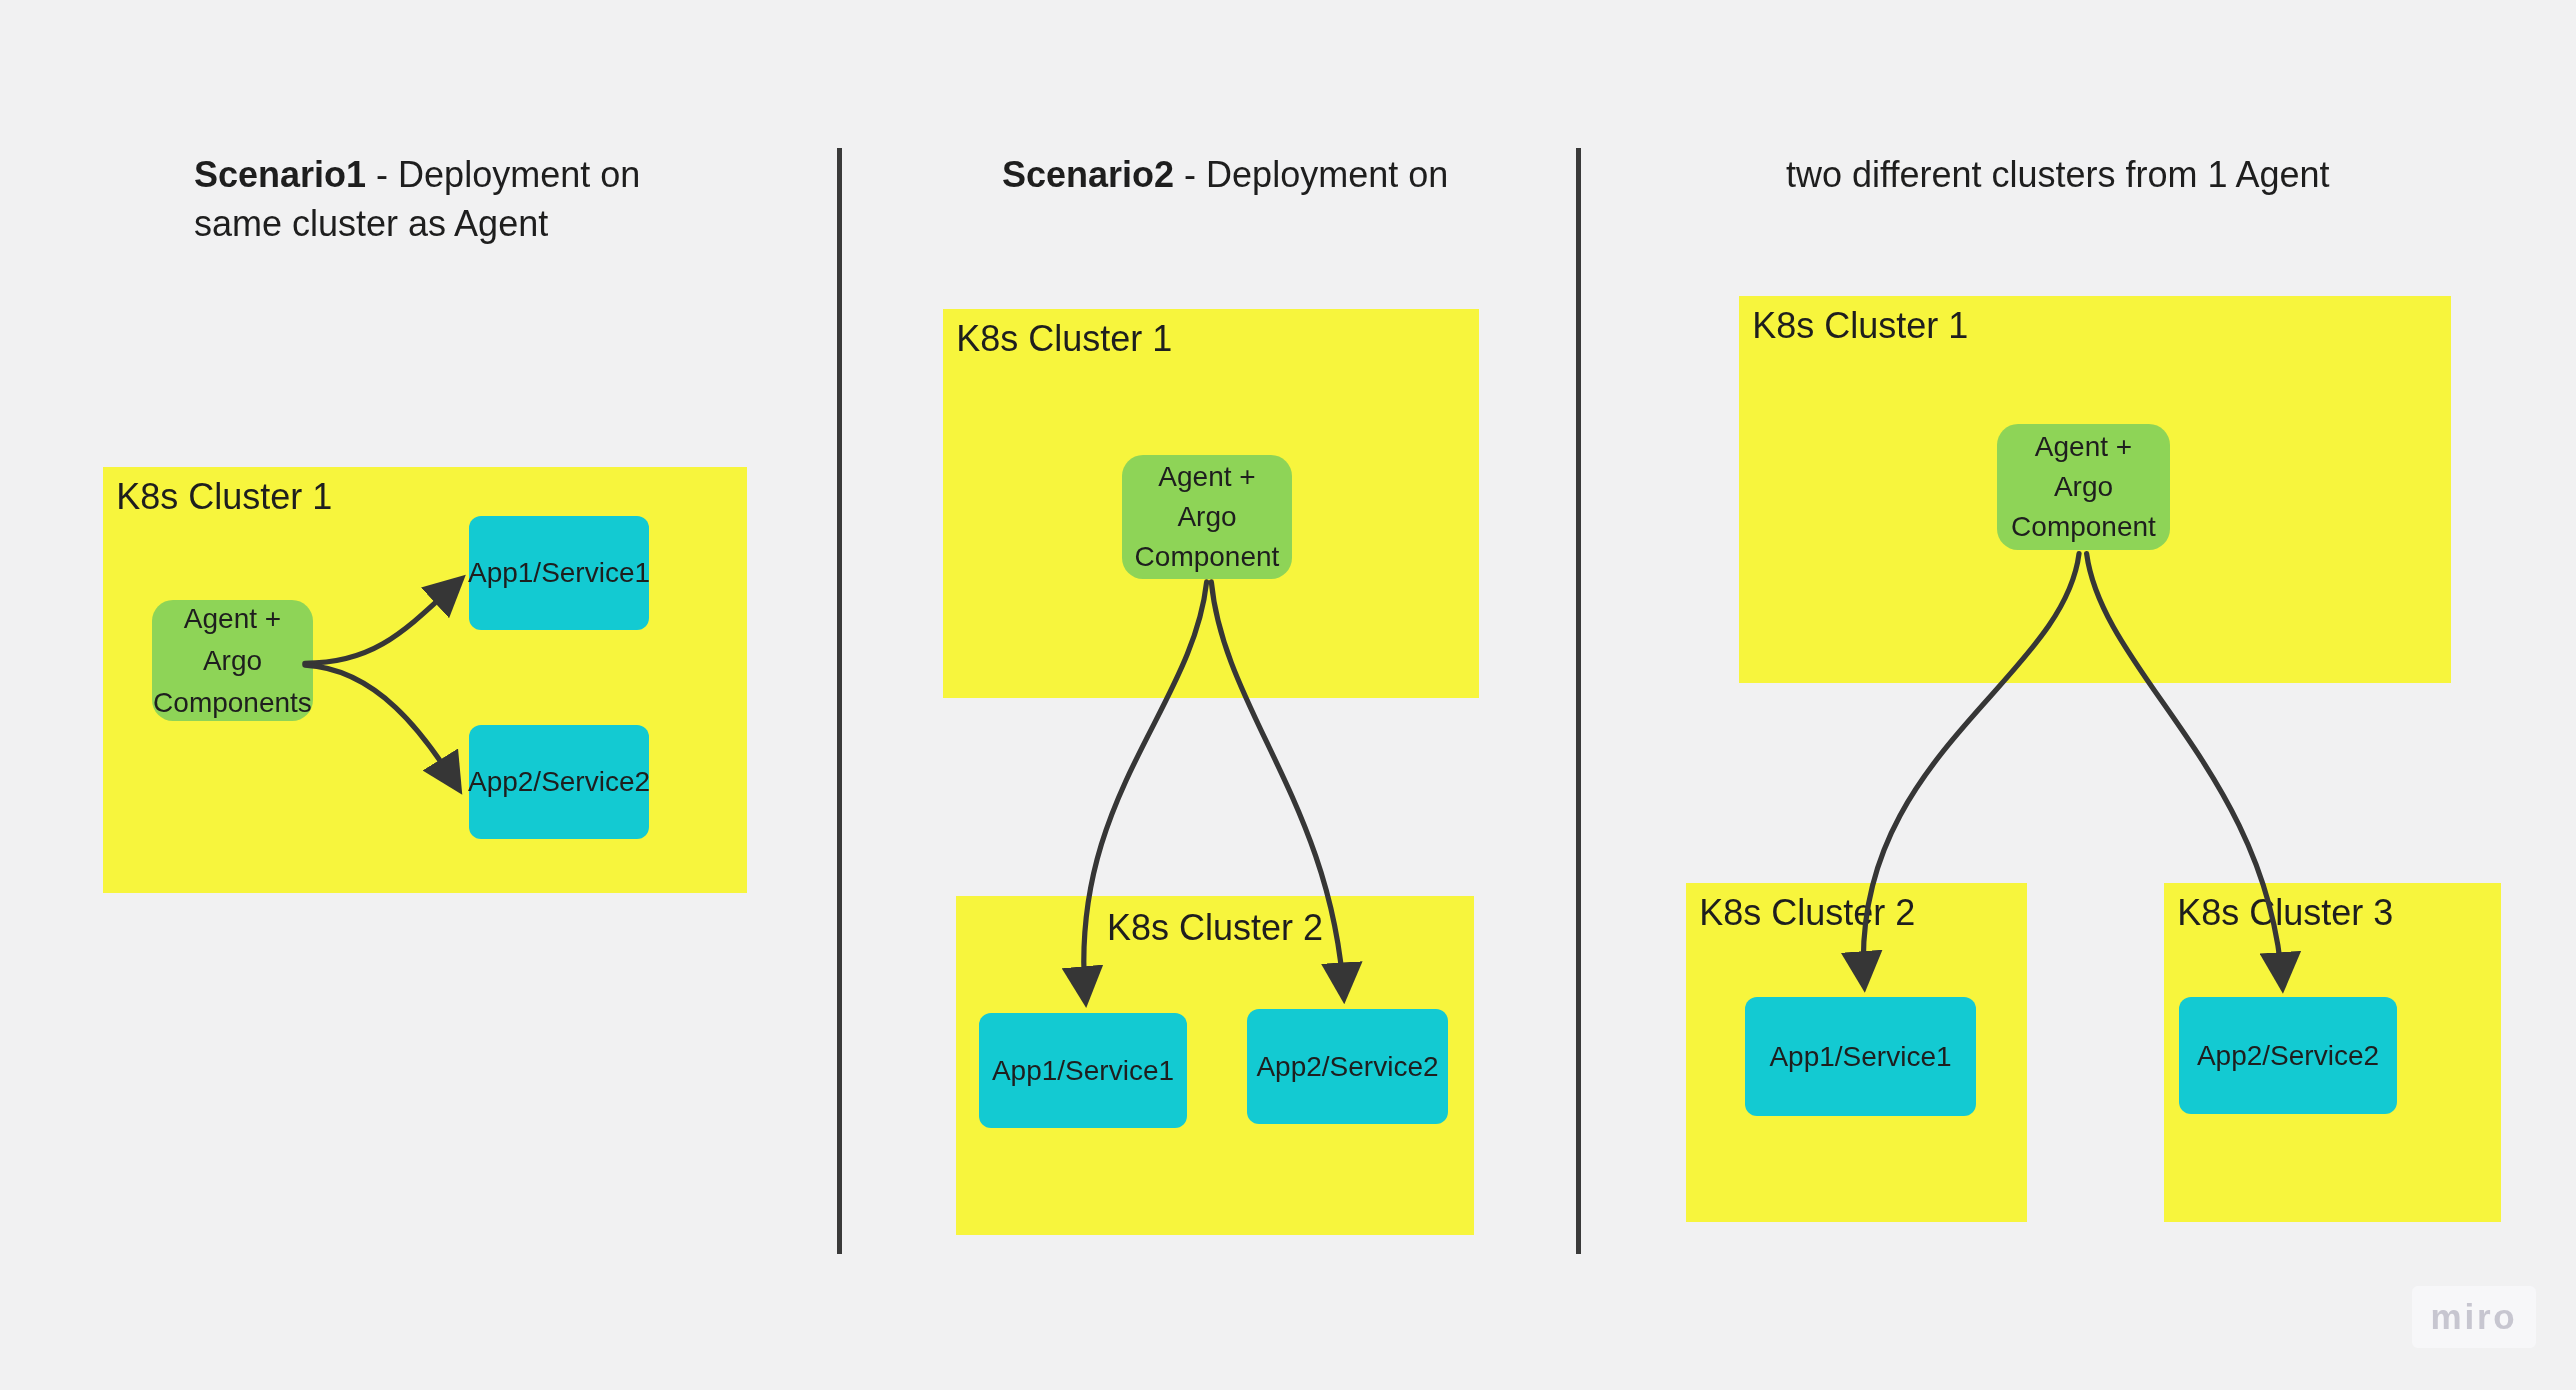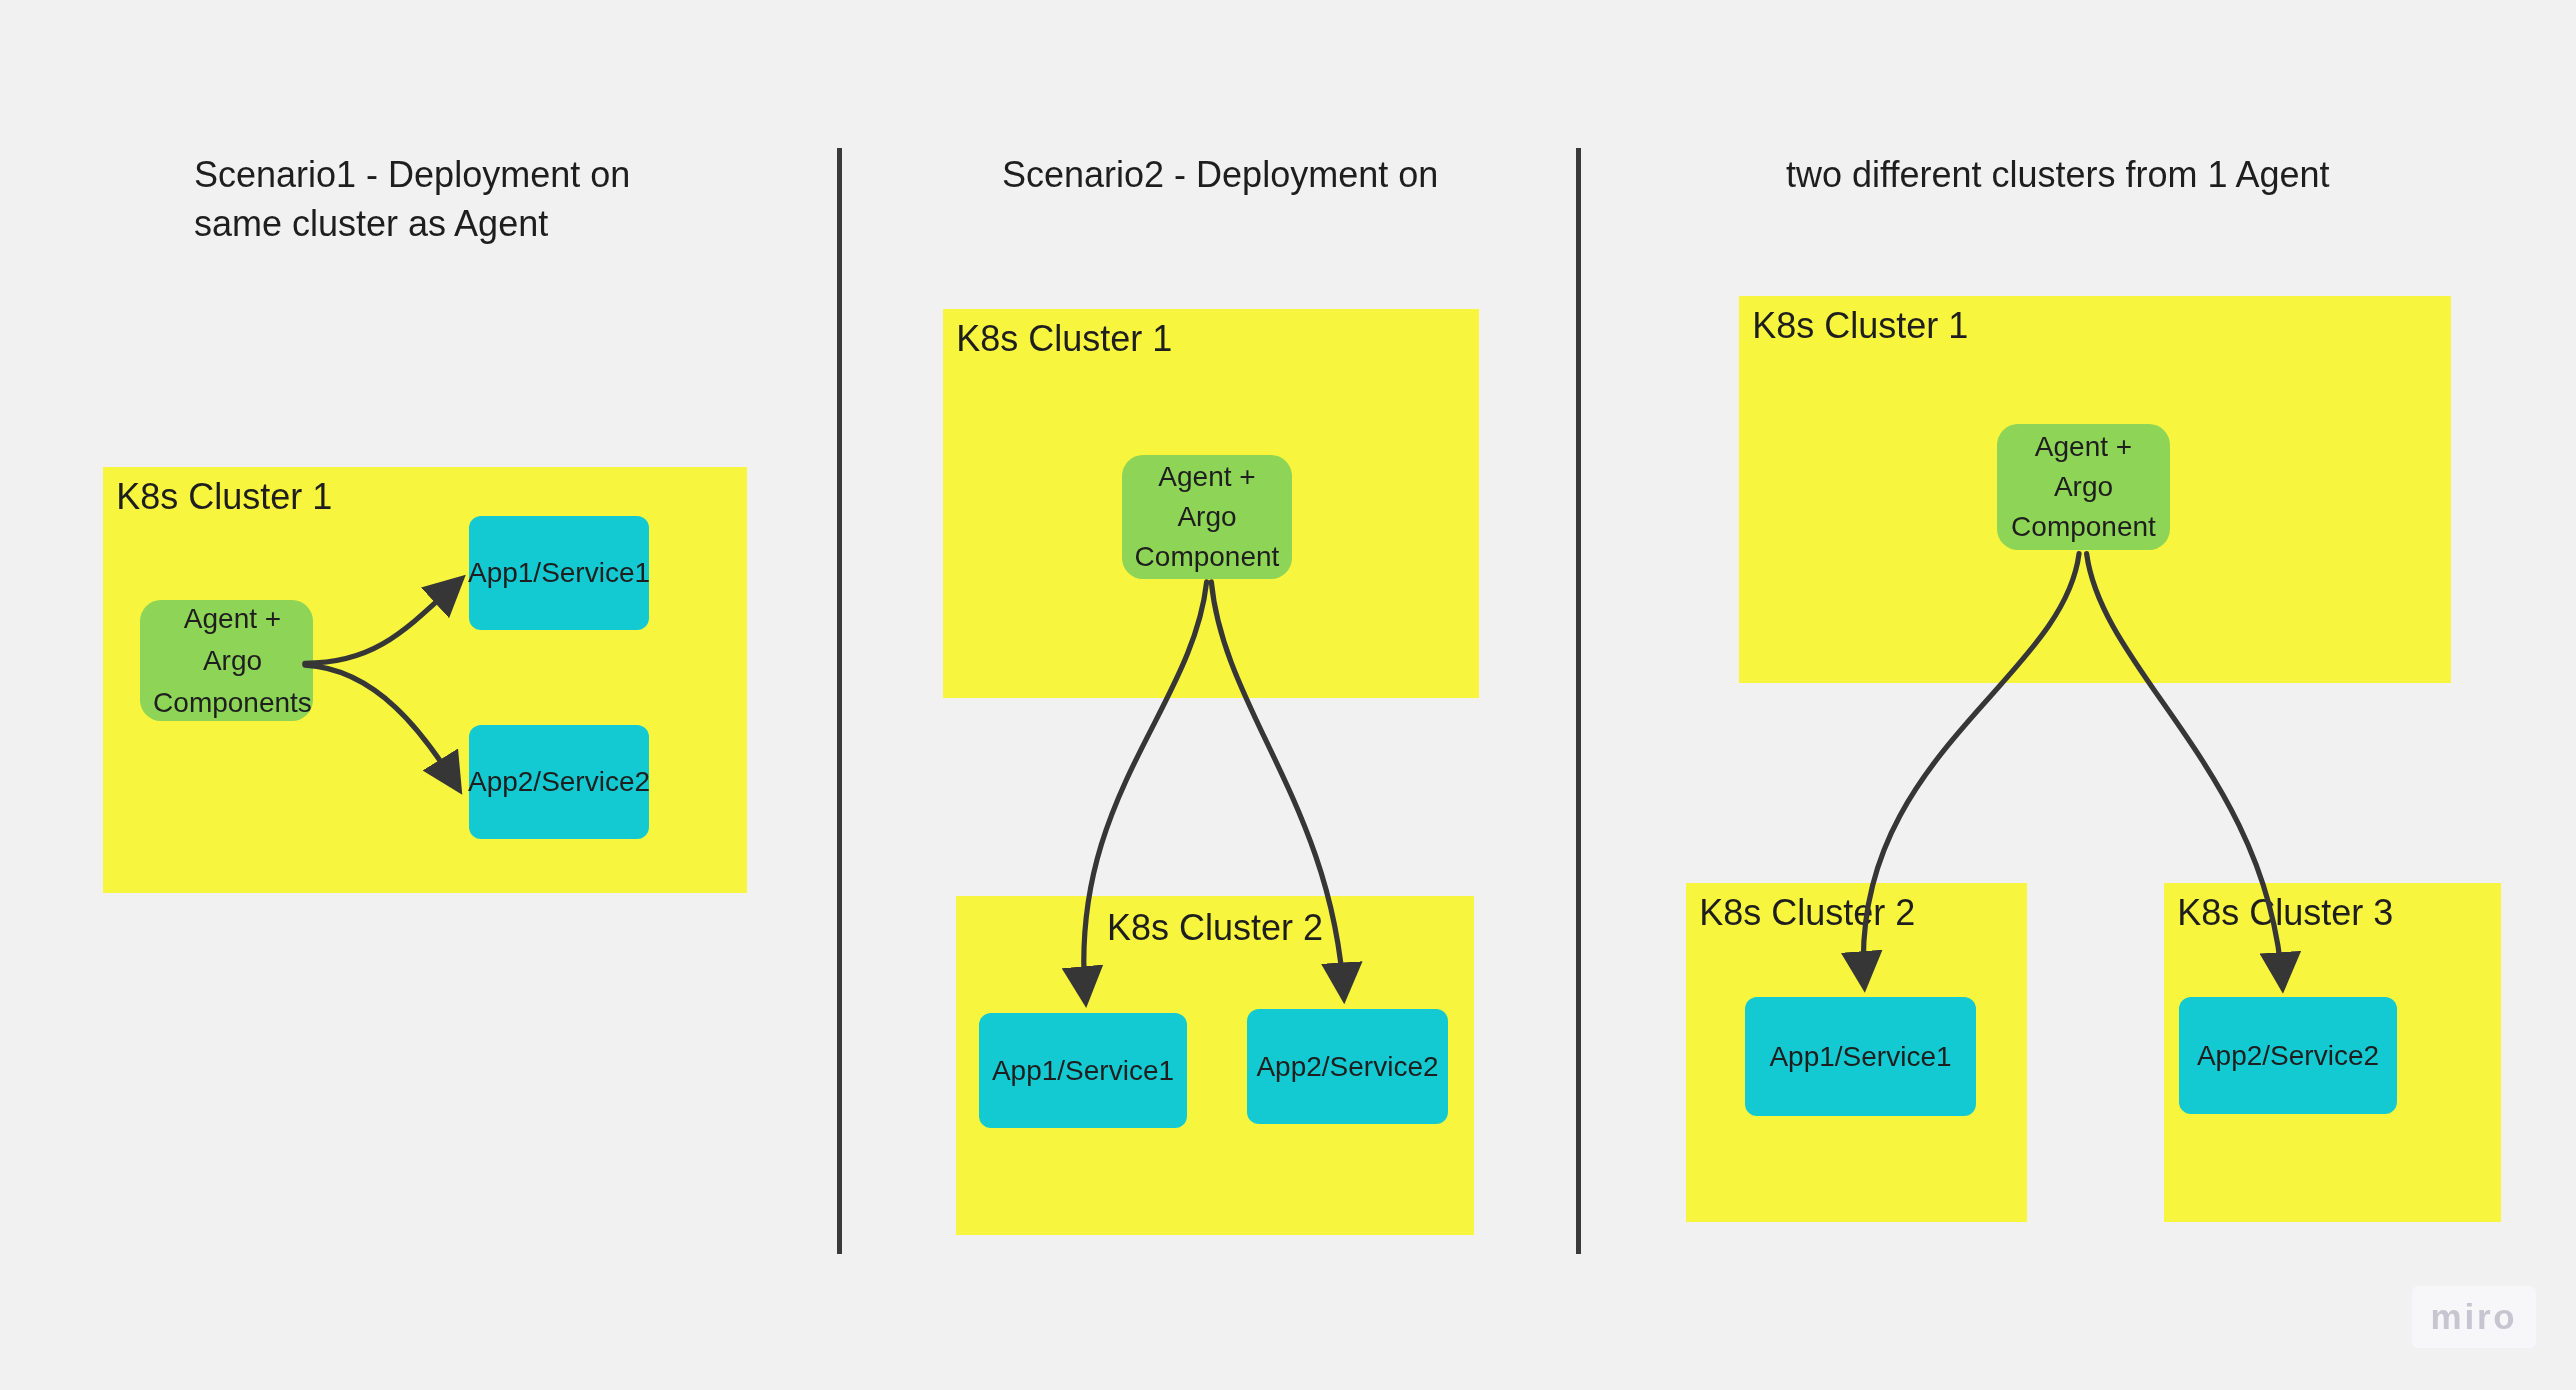--- a/index.html
+++ b/index.html
@@ -26,21 +26,21 @@
     position:absolute;
     top:148px;height:1106px;width:4.7px;
     background:var(--divider);
   }
   .title{
     position:absolute;
     color:var(--text);
     font-size:36px;line-height:49px;
     white-space:nowrap;
   }
-  .title b{font-weight:400;}
+  .title b{font-weight:700;}
   .cluster{
     position:absolute;
     background:var(--cluster_fill);
   }
   .cluster-label{
     color:var(--text);
     font-size:36px;line-height:44px;
     padding:7.6px 13.2px;
     white-space:nowrap;
   }
@@ -96,21 +96,21 @@
 
   <div class="title" style="left:194px;top:150px;">
     <div><b>Scenario1</b><span> - Deployment on</span></div>
     <div>same cluster as Agent</div>
   </div>
 
   <div class="cluster" style="left:103px;top:467px;width:644px;height:426px;">
     <div class="cluster-label">K8s Cluster 1</div>
   </div>
 
-  <div class="node agent two-line" style="left:140px;top:600px;width:161px;height:121px;padding-left:12px;">
+  <div class="node agent two-line" style="left:152px;top:600px;width:161px;height:121px;">
     <span class="node-label">Agent + Argo
 Components</span>
   </div>
 
   <div class="node app" style="left:469px;top:516px;width:180px;height:114px;">
     <span class="node-label">App1/Service1</span>
   </div>
 
   <div class="node app" style="left:469px;top:725px;width:180px;height:114px;">
     <span class="node-label">App2/Service2</span>

